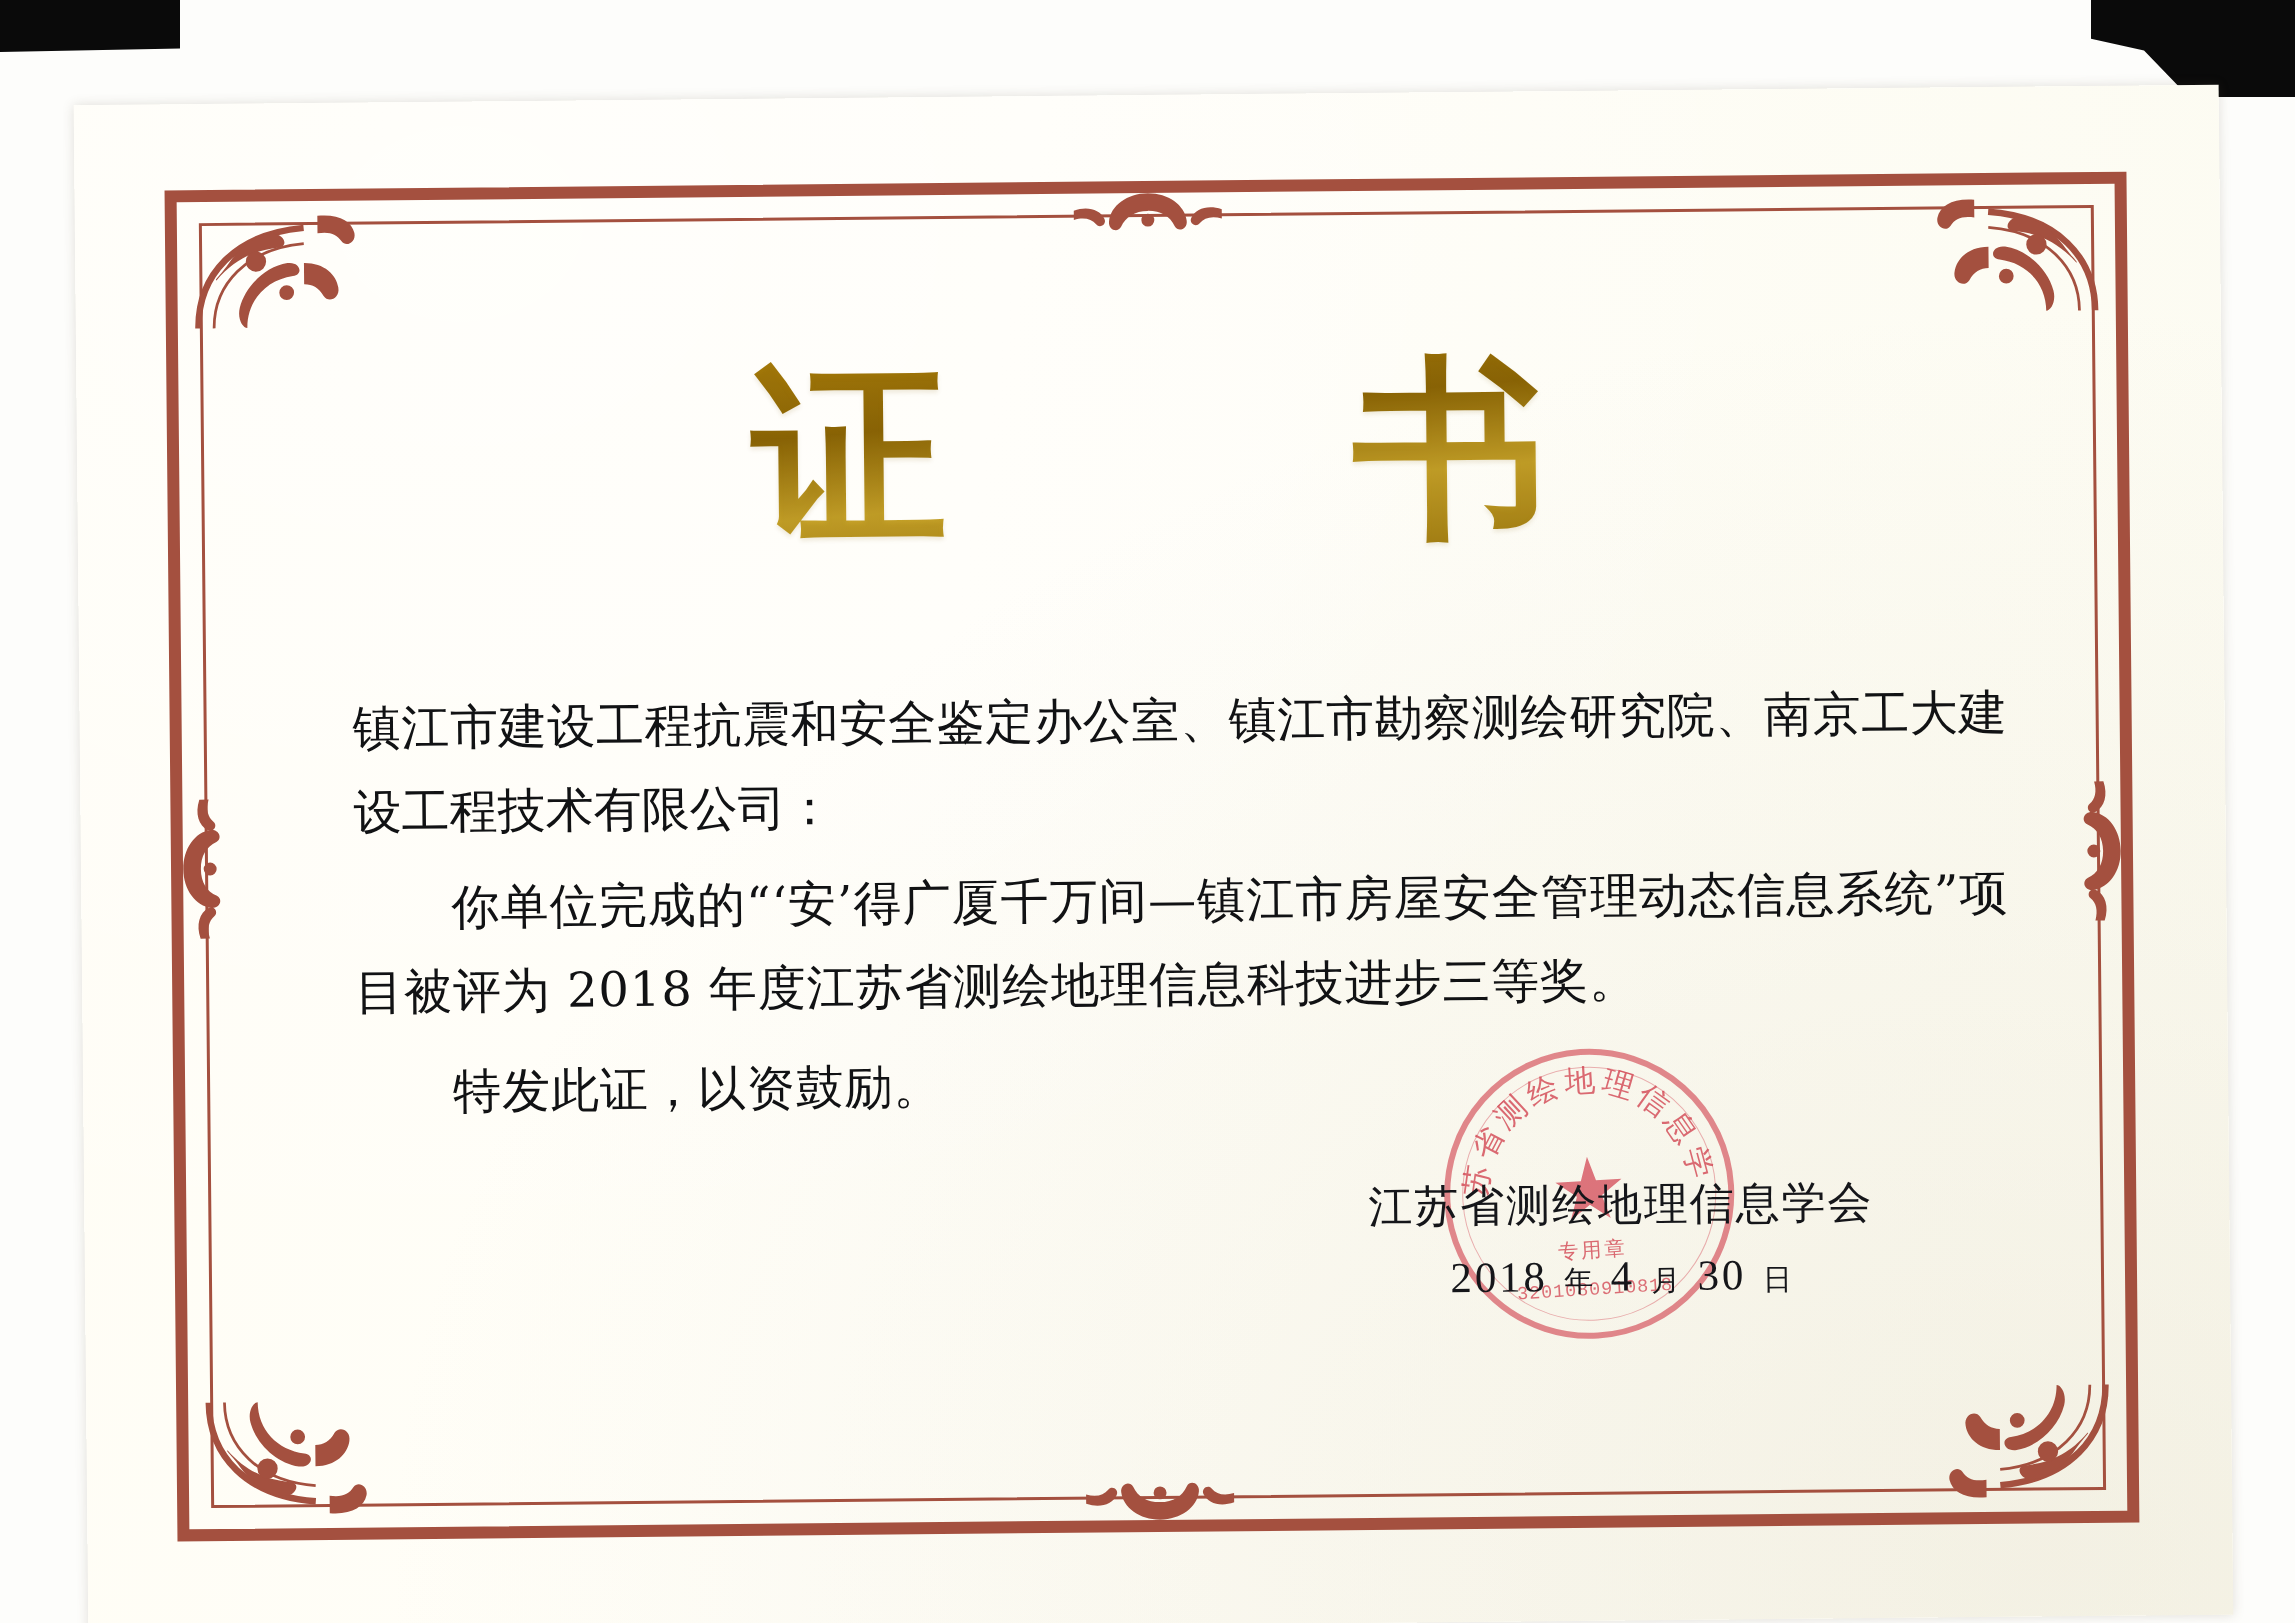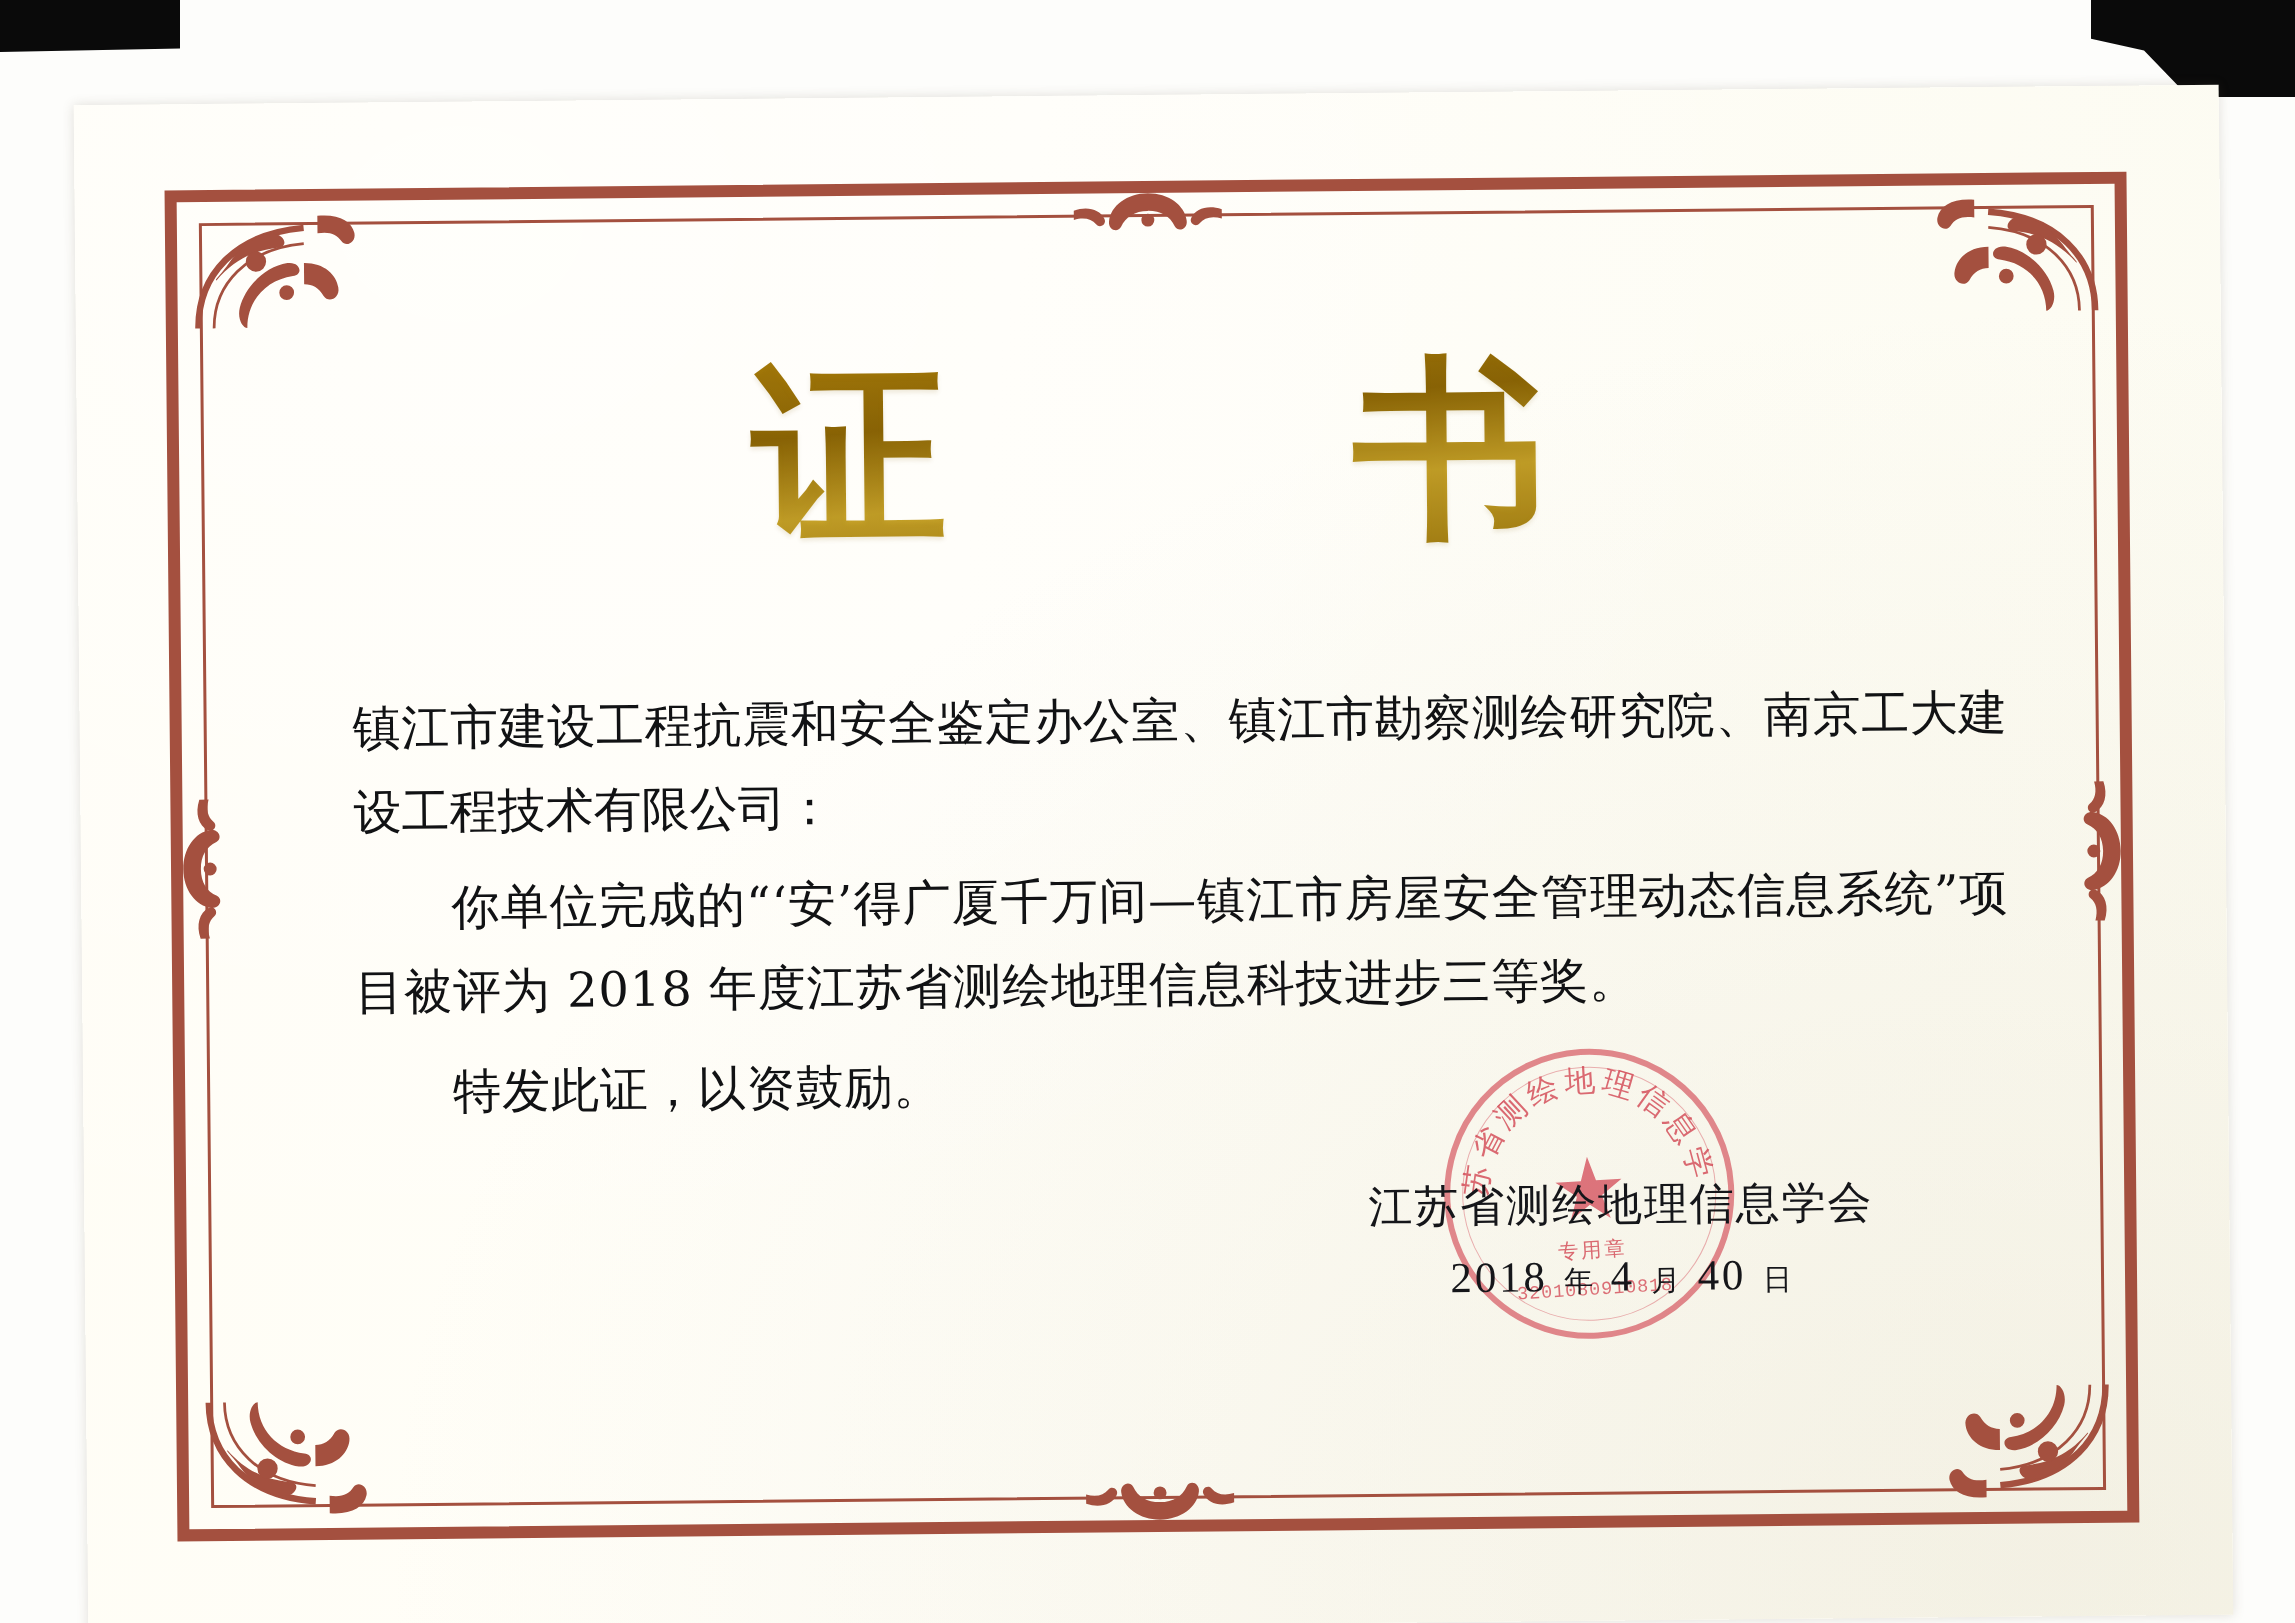--- a/index.html
+++ b/index.html
@@ -336,18 +336,18 @@
     <div class="serial">3201080910818</div>
   </div>
 
   <div class="sign-block">
     <div class="issuer">江苏省测绘地理信息学会</div>
     <div class="date-line">
       <span class="num">2018</span>
       <span class="unit">年</span>
       <span class="num">4</span>
       <span class="unit">月</span>
-      <span class="num">40</span>
+      <span class="num">30</span>
       <span class="unit">日</span>
     </div>
   </div>
 </div>
 
 
 </body></html>

